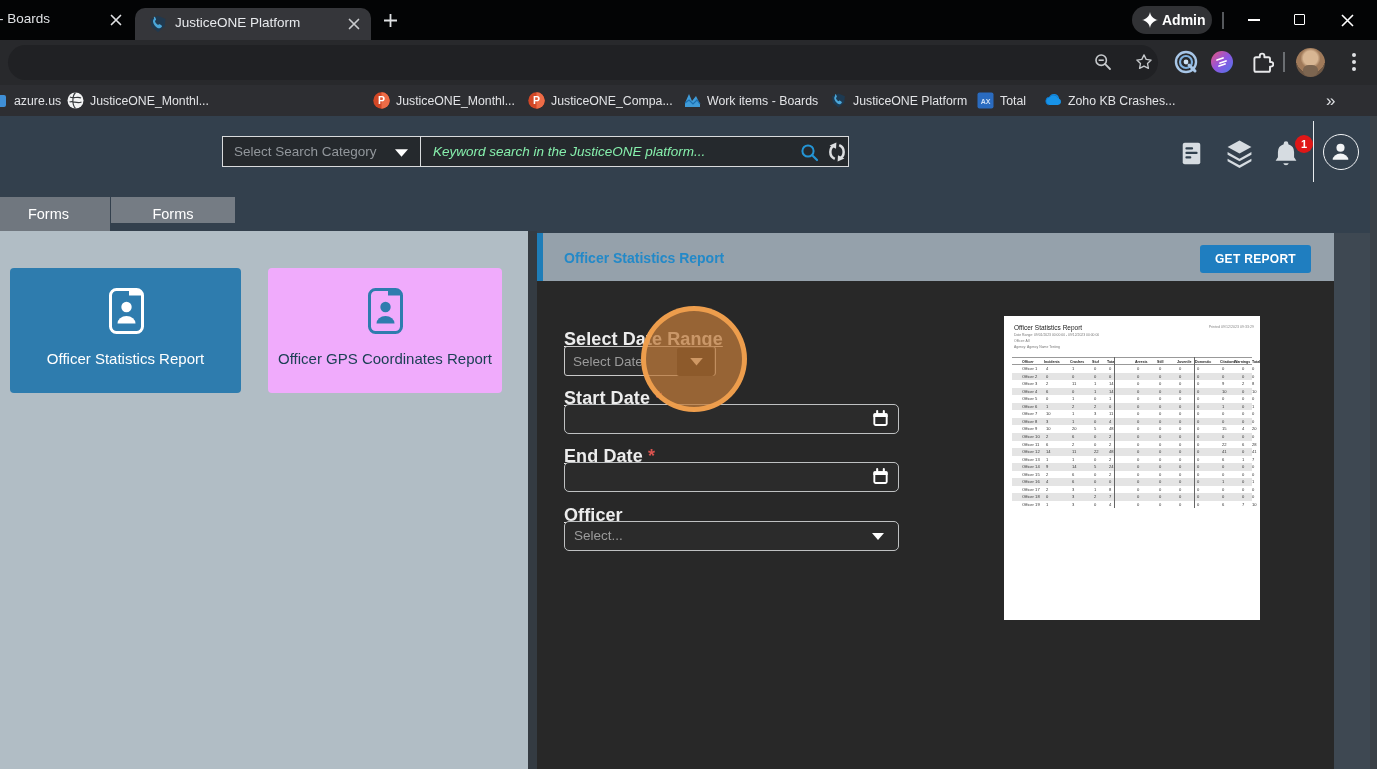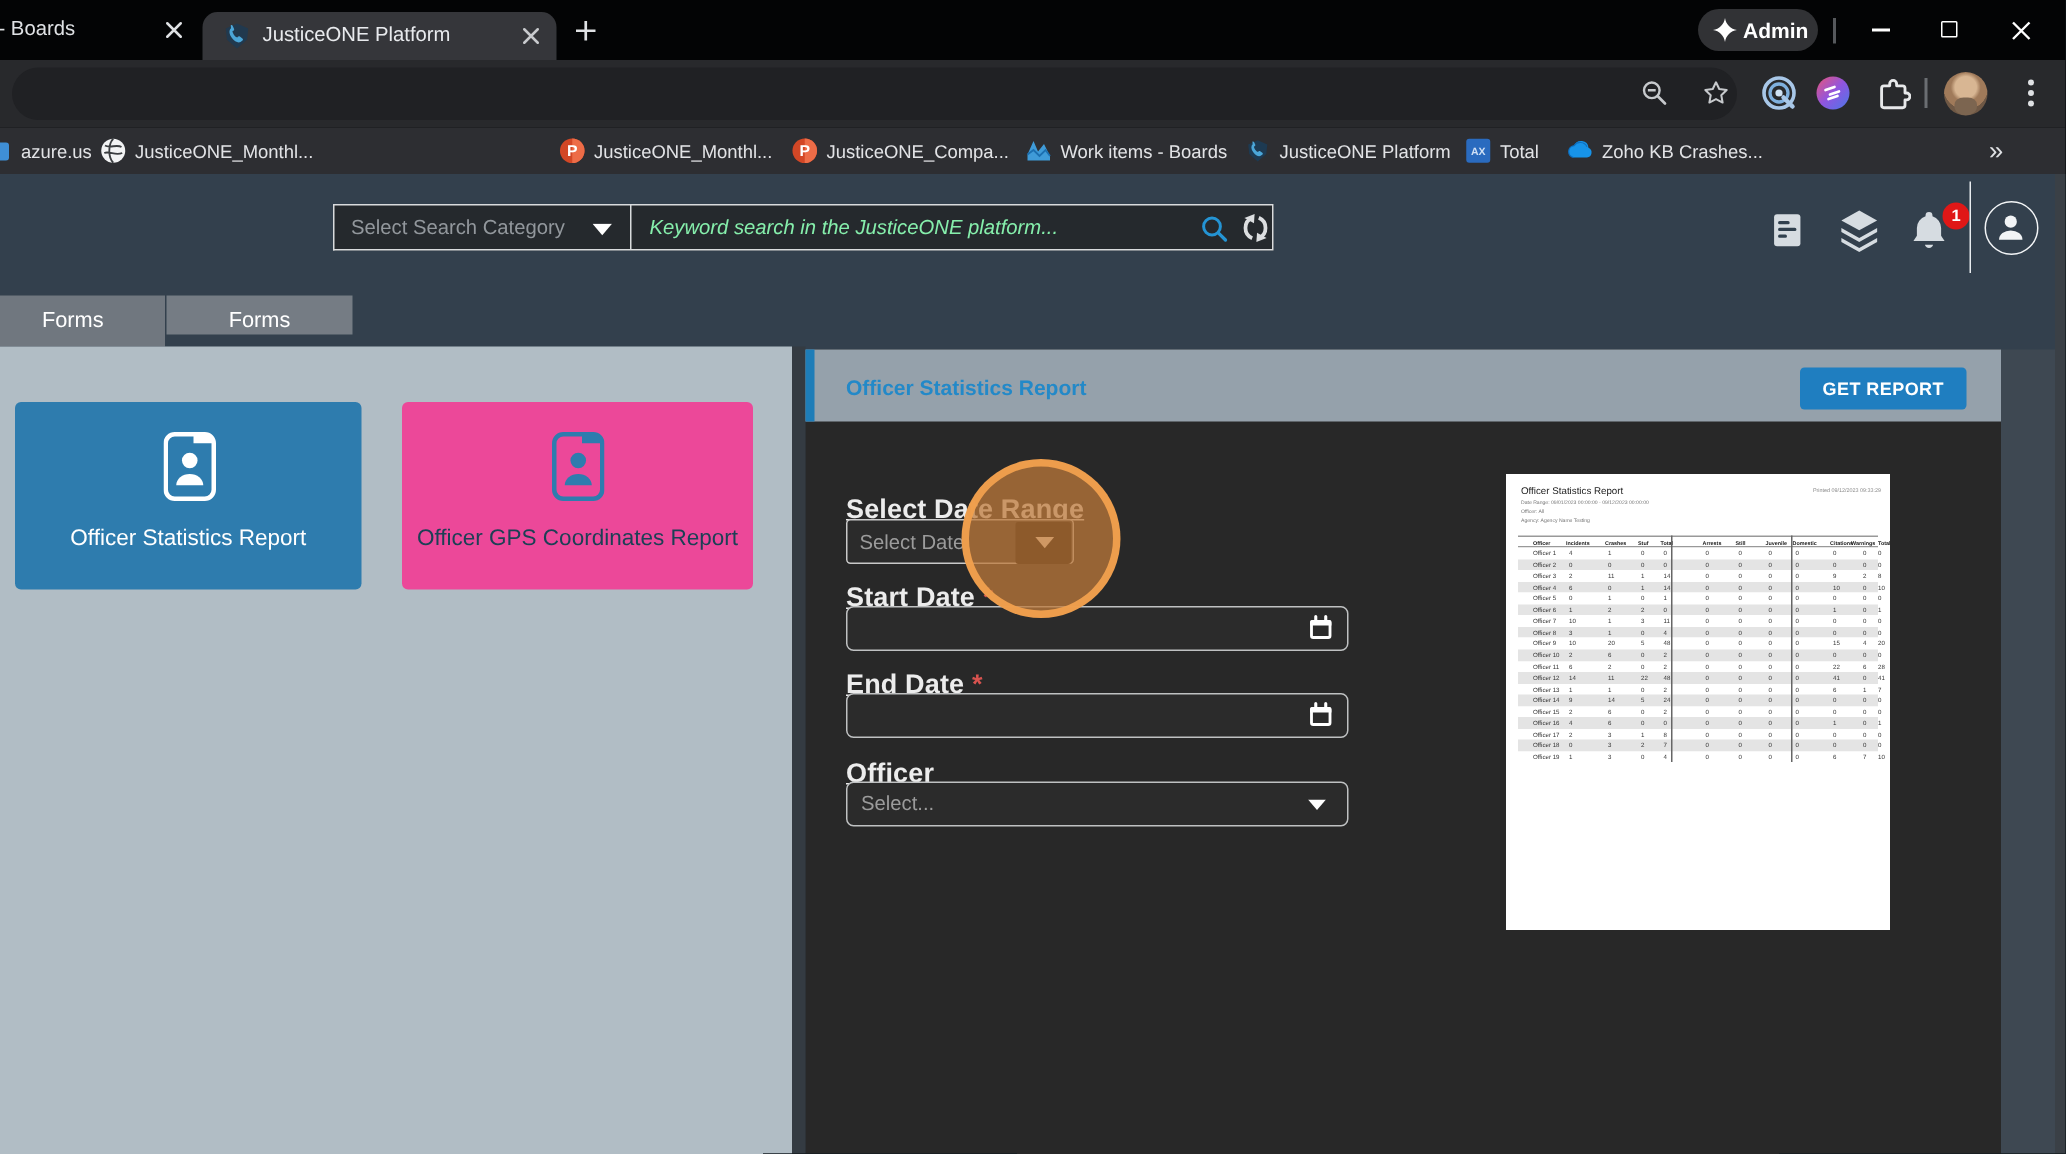--- a/index.html
+++ b/index.html
@@ -232,21 +232,21 @@
     <div id="leftpanel">
       <div class="card" style="left:10px;width:231px;background:#2e7cae;">
         <svg style="position:absolute;left:99px;top:19px;" width="35" height="48" viewBox="0 0 35 48">
           <rect x="1.5" y="2.5" width="32" height="43" rx="6" fill="none" stroke="#fff" stroke-width="3"></rect>
           <path d="M20 2.5 h8 a6 6 0 0 1 6 6 v0 h-14 Z" fill="#fff"></path>
           <circle cx="17.5" cy="20" r="5.2" fill="#fff"></circle>
           <path d="M8.5 36.5 a9 7.5 0 0 1 18 0 Z" fill="#fff"></path>
         </svg>
         <div style="position:absolute;left:0;top:82px;width:100%;color:#fff;font-size:15px;">Officer Statistics Report</div>
       </div>
-      <div class="card" style="left:268px;width:234px;background:#ec4899;">
+      <div class="card" style="left:268px;width:234px;background:#f0abfc;">
         <svg style="position:absolute;left:100px;top:19px;" width="35" height="48" viewBox="0 0 35 48">
           <rect x="1.5" y="2.5" width="32" height="43" rx="6" fill="none" stroke="#2e7cae" stroke-width="3"></rect>
           <path d="M20 2.5 h8 a6 6 0 0 1 6 6 v0 h-14 Z" fill="#2e7cae"></path>
           <circle cx="17.5" cy="20" r="5.2" fill="#2e7cae"></circle>
           <path d="M8.5 36.5 a9 7.5 0 0 1 18 0 Z" fill="#2e7cae"></path>
         </svg>
         <div style="position:absolute;left:0;top:82px;width:100%;color:#1c4055;font-size:15px;">Officer GPS Coordinates Report</div>
       </div>
     </div>
     <div id="gap"></div>

